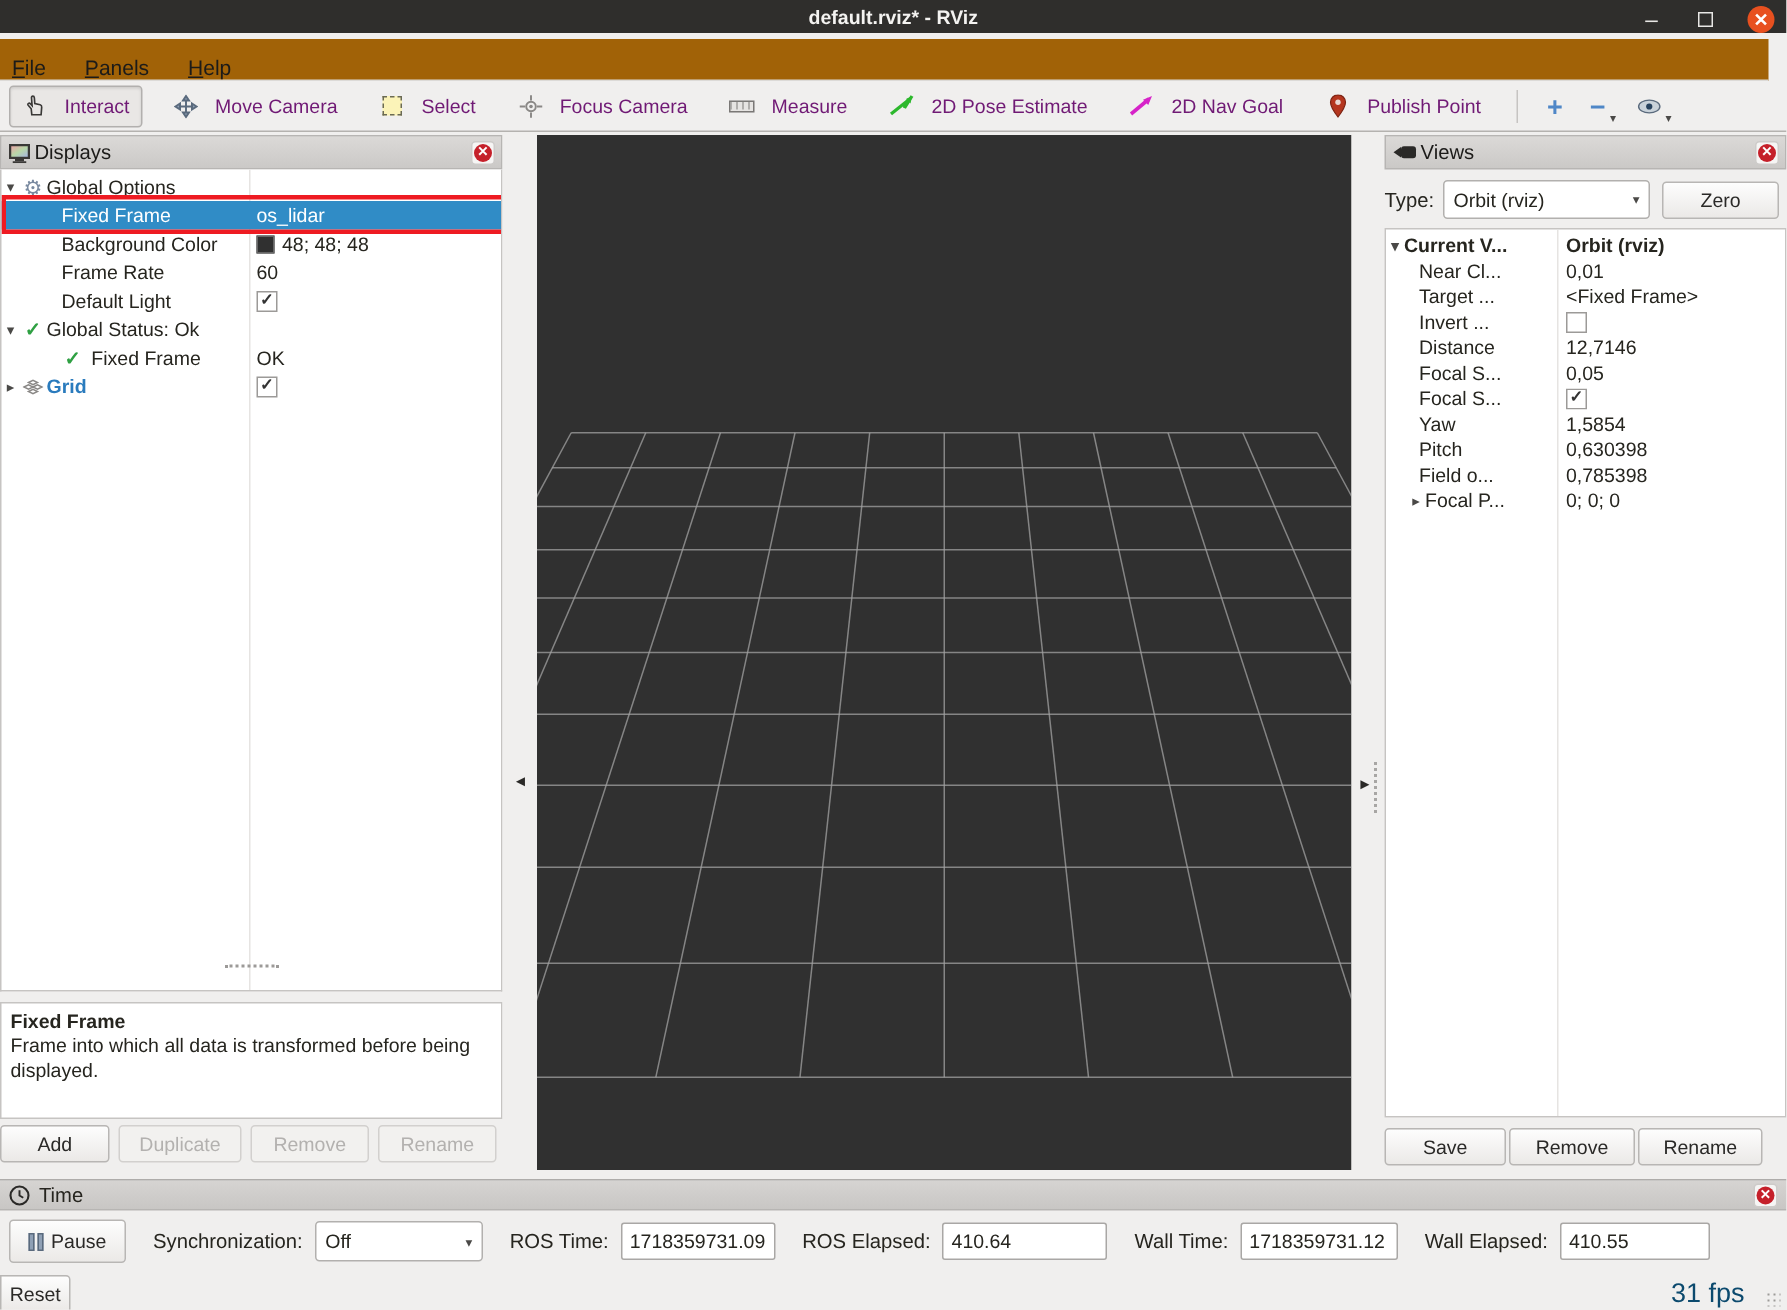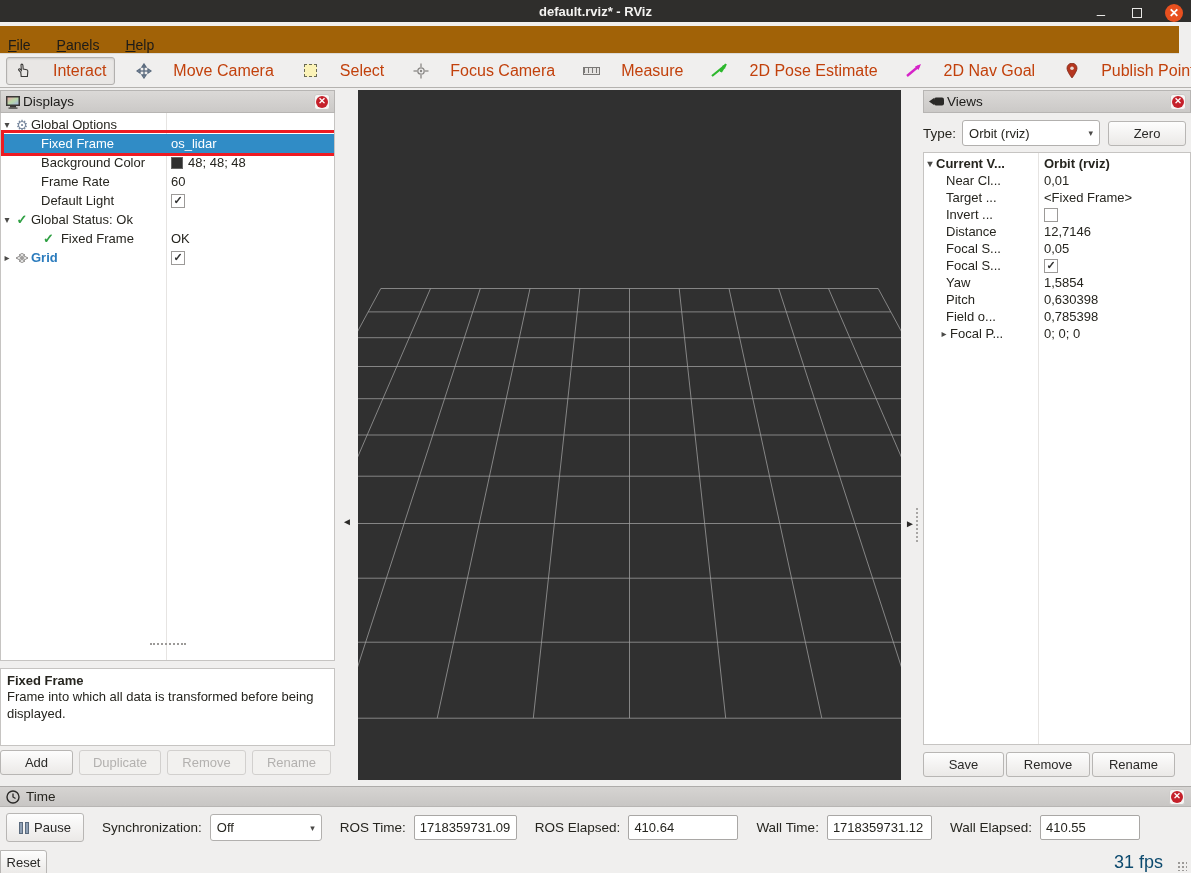--- a/index.html
+++ b/index.html
@@ -19,22 +19,22 @@
   .wbtn.max .sq { width:10px; height:10px; border:1.5px solid #e8e7e5; }
   .wbtn.close { width:18px; height:18px; border-radius:50%; background:#e8501f; color:#fff; font-size:12px; font-weight:bold; }
   
   .menubar { position:absolute; top:26px; left:0; width:1179px; height:28px;
     background:#a16207; border-bottom:1px solid #dcdad7; display:flex; align-items:flex-end; padding-left:8px; }
   .menu-item { font-size:14px; margin-right:26px; color:#1c1b19; }
   .menu-item::first-letter { text-decoration:underline; }
   
   .toolbar { position:absolute; top:54px; left:0; width:1191px; height:34px;
     background:#f0efee; border-bottom:1px solid #b4b2af; display:flex; align-items:center; padding-left:6px; }
-  .tool { display:flex; align-items:center; gap:21px; height:28px; padding:0 8px; margin-right:12px;
-    font-size:16px; color:#c2410c; border-radius:3px; white-space:nowrap; }
+  .tool { display:flex; align-items:center; gap:11px; height:28px; padding:0 8px; margin-right:12px;
+    font-size:13px; color:#701a75; border-radius:3px; white-space:nowrap; }
   .tool.active { background:#e9e7e5; border:1px solid #b2b0ae; box-shadow:inset 0 1px 2px rgba(0,0,0,.12); }
   .tico { display:inline-flex; width:17px; height:17px; align-items:center; justify-content:center; }
   .sep { width:1px; height:22px; background:#c6c4c2; margin:0 10px 0 4px; }
   .zoomtxt { color:#4f87c7; font-size:18px; font-weight:bold; margin:0 9px; line-height:14px; }
   .mini-drop { font-size:8px; color:#4a4947; align-self:flex-end; margin:0 6px 4px -6px; }
   .select-box { width:13px; height:13px; background:#fbf3b8; border:1px dashed #6a6a54; }
   .measure-box { width:17px; height:8px; background:#e6e4e2; border:1px solid #7a7876;
     background-image:linear-gradient(90deg, #7a7876 1px, transparent 1px); background-size:4px 5px; background-position:0 0; background-repeat:repeat-x; }
   
   .main { position:absolute; top:88px; left:0; width:1191px; height:698px; background:#f0efee; }

